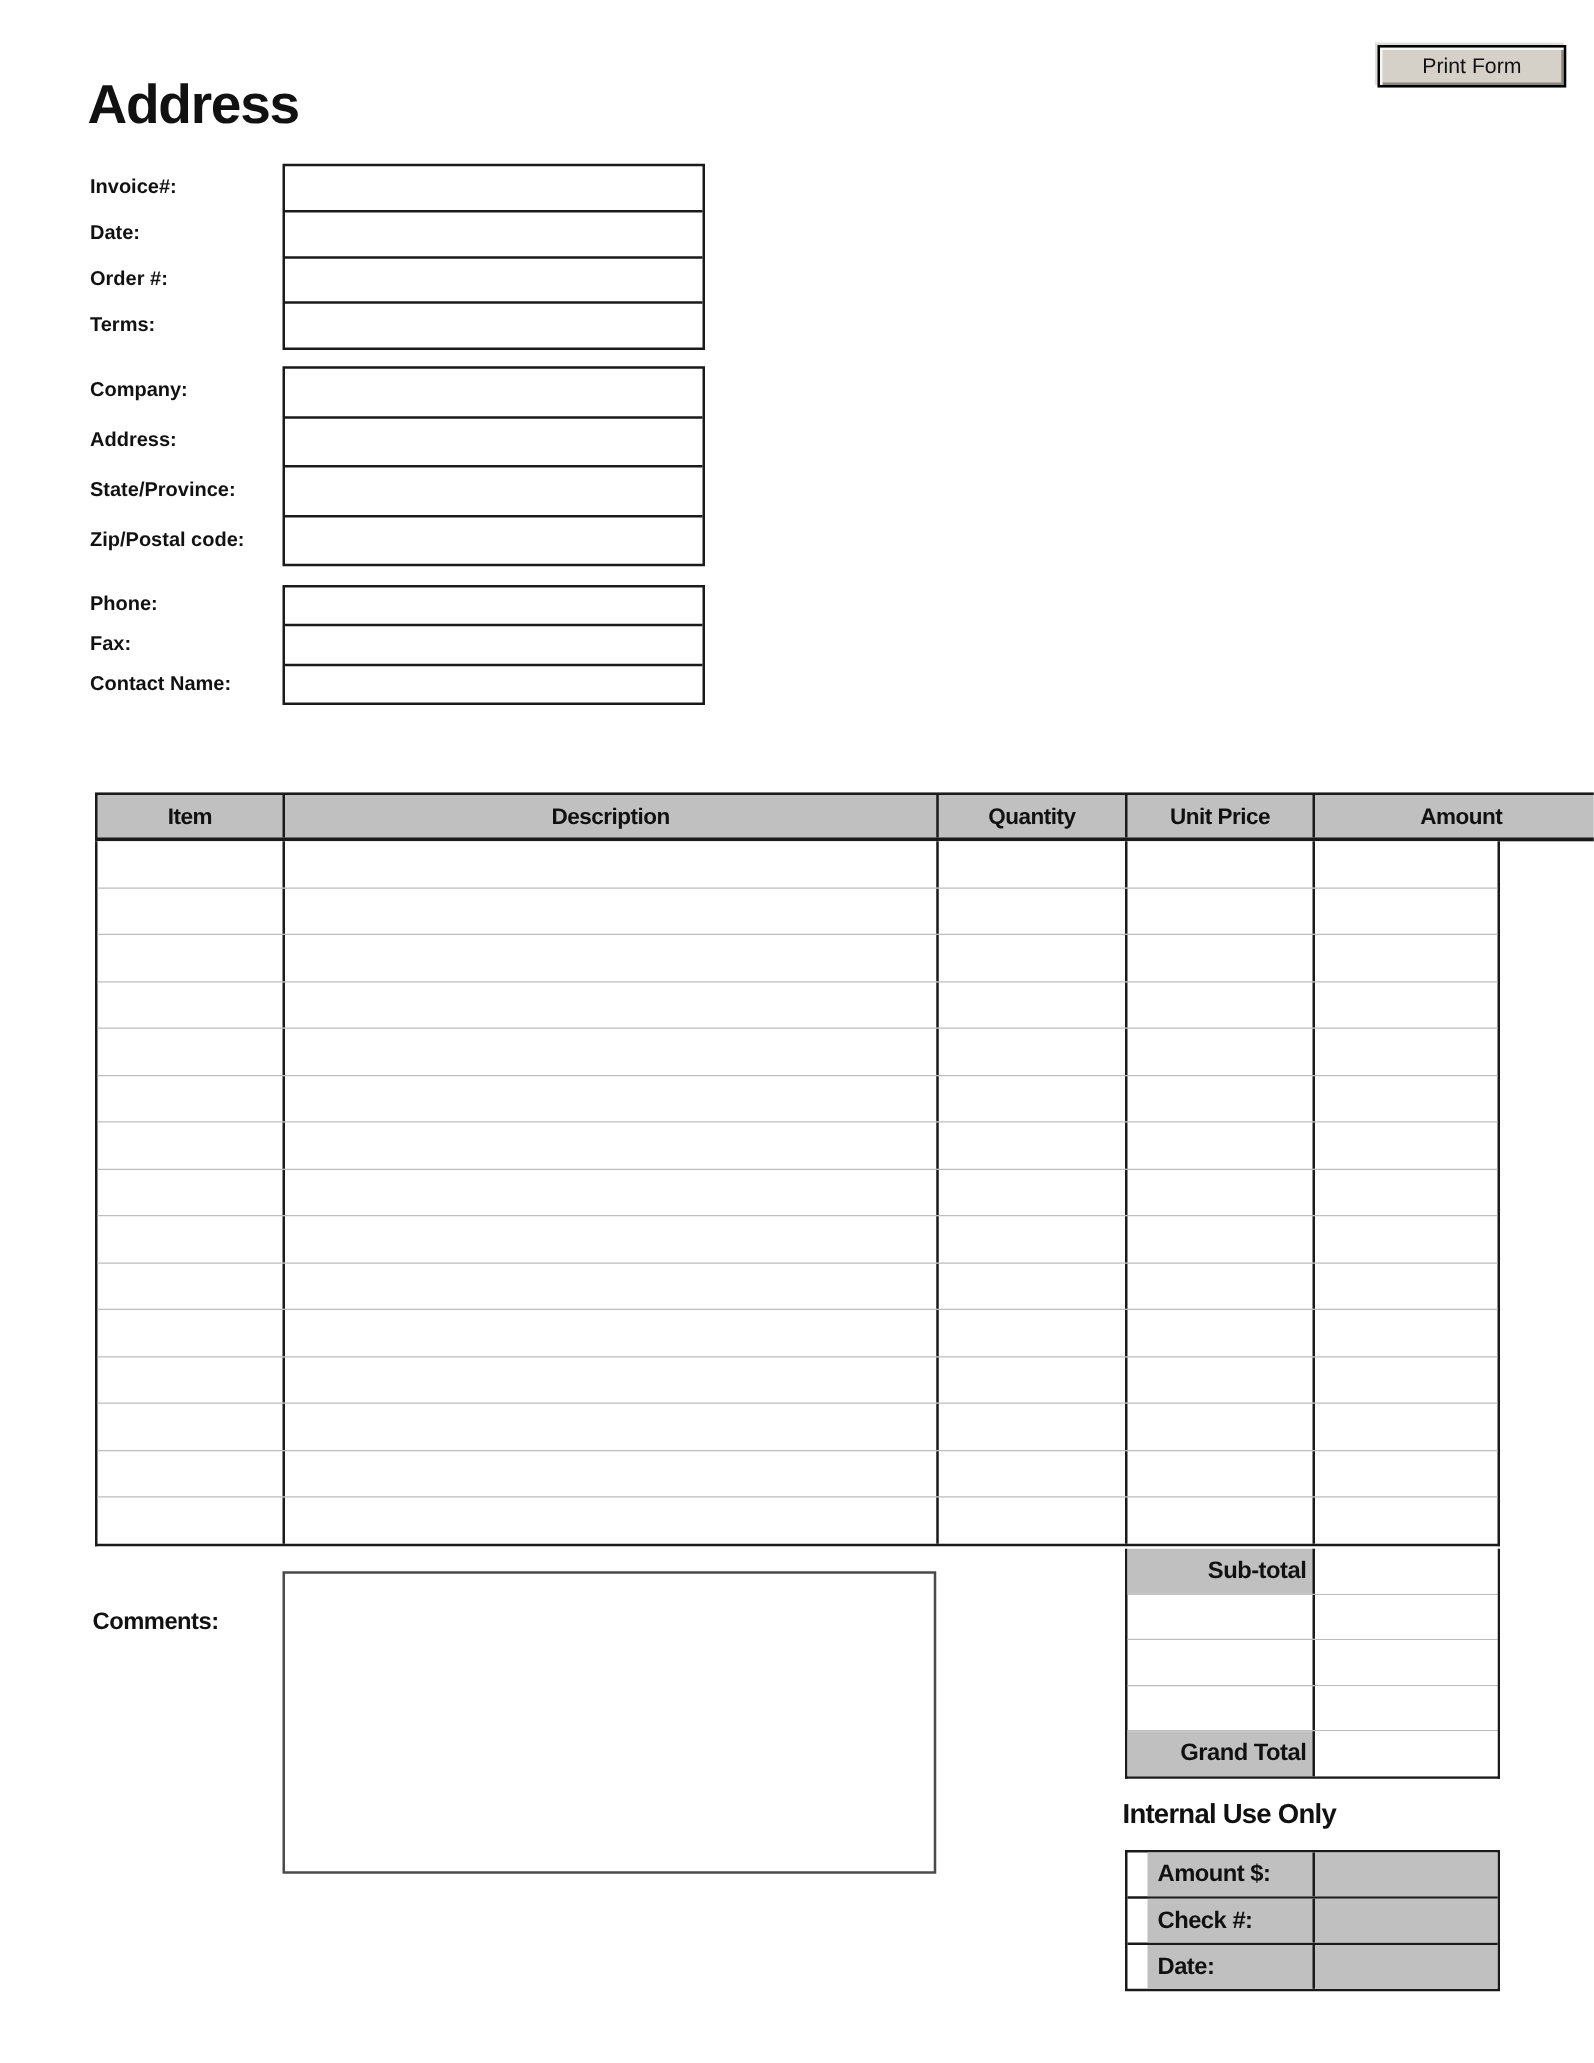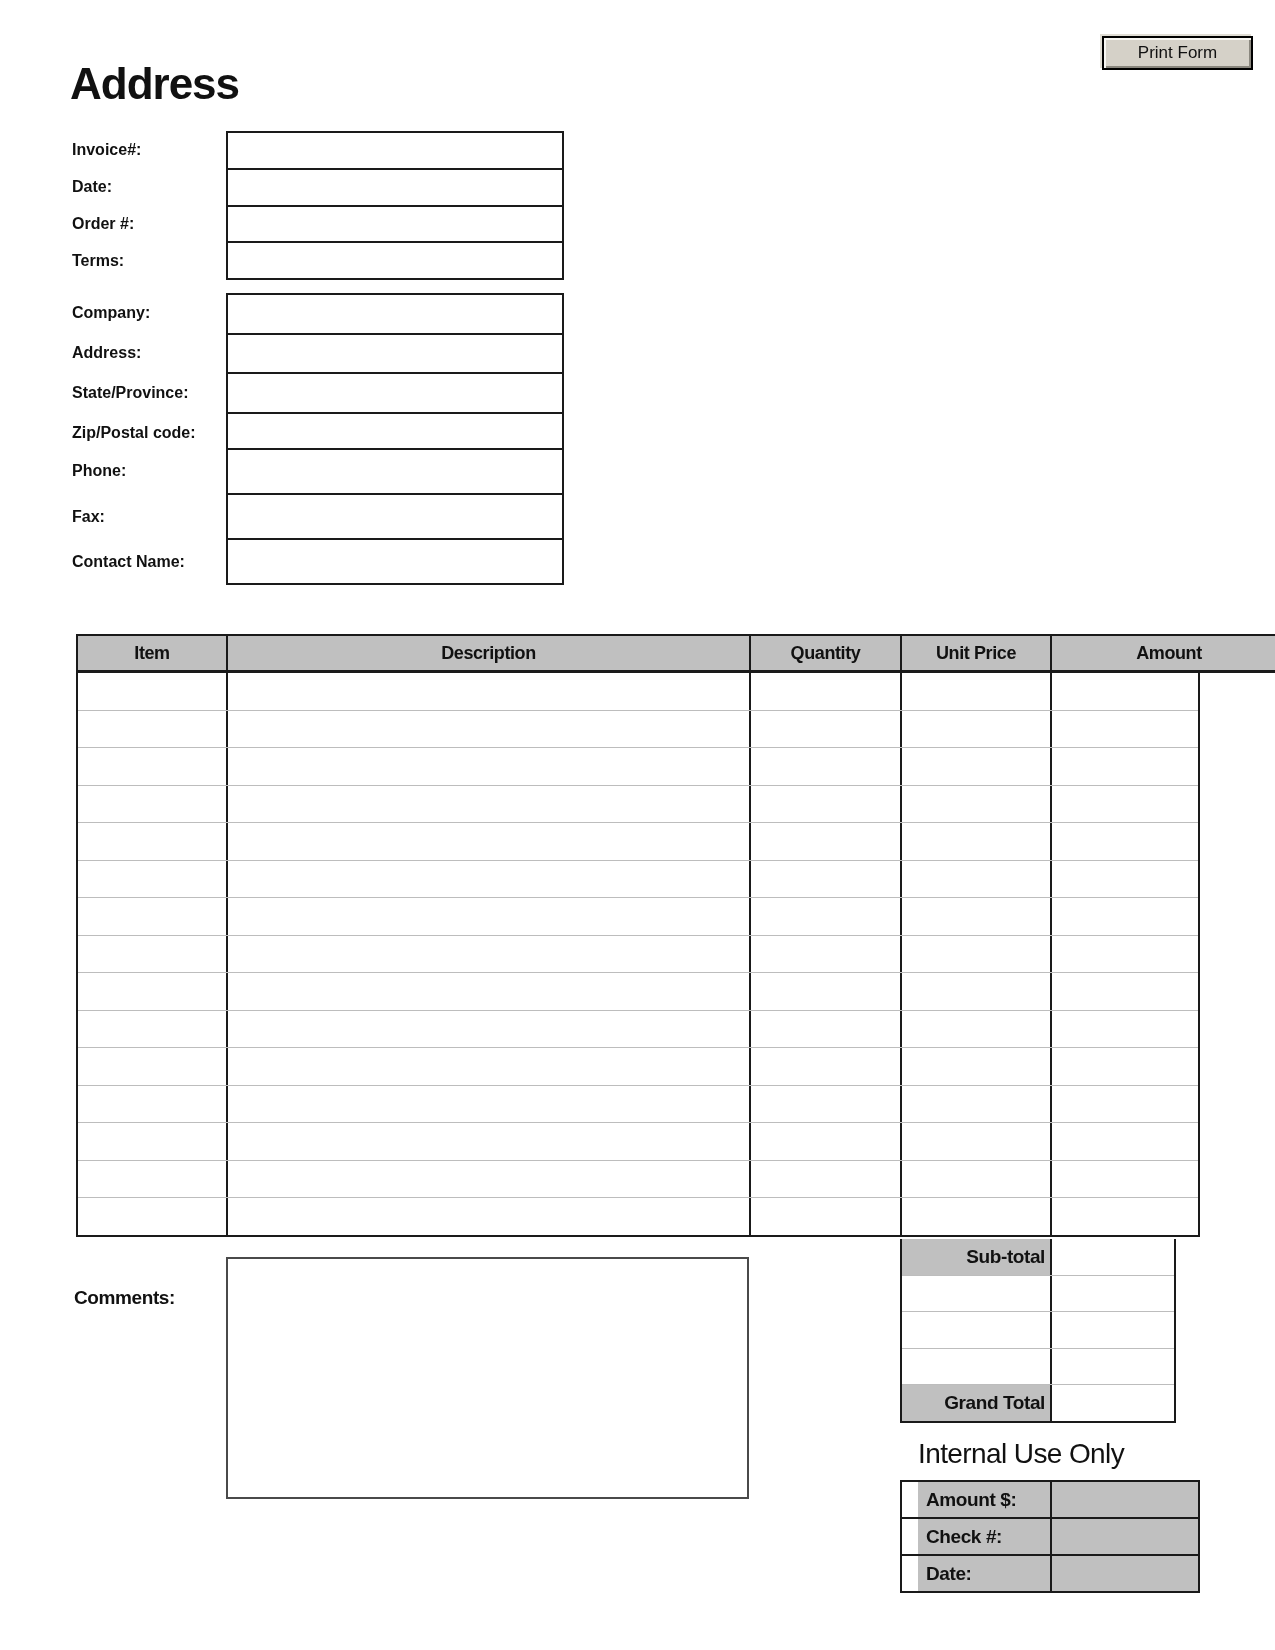--- a/index.html
+++ b/index.html
@@ -62,21 +62,21 @@
   .item-row{
     flex:1;display:grid;grid-template-columns:150px 523px 151px 150px 1fr;
     border-bottom:1px solid var(--grid);
   }
   .item-row:last-child{border-bottom:none;}
   .item-row .cell{border-right:2px solid var(--border);}
   .item-row .cell:last-child{border-right:none;}
 
   
   .totals{
-    left:900px;top:1239px;width:276px;height:184px;
+    left:900px;top:1239px;width:300px;height:184px;
     border:2px solid var(--border);border-top:none;
     display:flex;flex-direction:column;background:#fff;
   }
   .trow{flex:1;display:grid;grid-template-columns:150px 1fr;border-bottom:1px solid var(--grid);}
   .trow:last-child{border-bottom:none;}
   .tlabel{
     border-right:2px solid var(--border);
     display:flex;align-items:center;justify-content:flex-end;
     padding-right:5px;font-weight:bold;font-size:19px;letter-spacing:-0.4px;
   }
@@ -84,21 +84,21 @@
   .tvalue{background:#fff;}
 
   
   .comments-label{left:74px;top:1260px;font-weight:bold;font-size:19px;letter-spacing:-0.4px;margin-top:27px;}
   .comments-box{
     left:226px;top:1257px;width:523px;height:242px;
     border:2px solid #4a4a4a;background:#fff;
   }
 
   
-  .internal-heading{left:898px;top:1438px;font-weight:normal;font-size:28px;letter-spacing:-0.6px;margin-left:20px;}
+  .internal-heading{left:898px;top:1438px;font-weight:bold;font-size:22px;letter-spacing:-0.6px;}
   .internal-table{
     left:900px;top:1480px;width:300px;height:113px;
     border:2px solid var(--border);
     display:flex;flex-direction:column;
   }
   .irow{flex:1;display:grid;grid-template-columns:150px 1fr;border-bottom:2px solid var(--border);}
   .irow:last-child{border-bottom:none;}
   .ilabel{
     background:var(--header-bg);border-right:2px solid var(--border);
     display:flex;align-items:center;padding-left:8px;
@@ -136,21 +136,21 @@
     <div class="flabel">Zip/Postal code:</div>
   </div>
   <div class="fbox">
     <div class="frow"></div>
     <div class="frow"></div>
     <div class="frow"></div>
     <div class="frow"></div>
   </div>
 </div>
 
-<div class="abs fgroup" style="top:448px;height:137px;">
+<div class="abs fgroup" style="top:468px;height:96px;">
   <div class="labels">
     <div class="flabel">Phone:</div>
     <div class="flabel">Fax:</div>
     <div class="flabel">Contact Name:</div>
   </div>
   <div class="fbox">
     <div class="frow"></div>
     <div class="frow"></div>
     <div class="frow"></div>
   </div>

